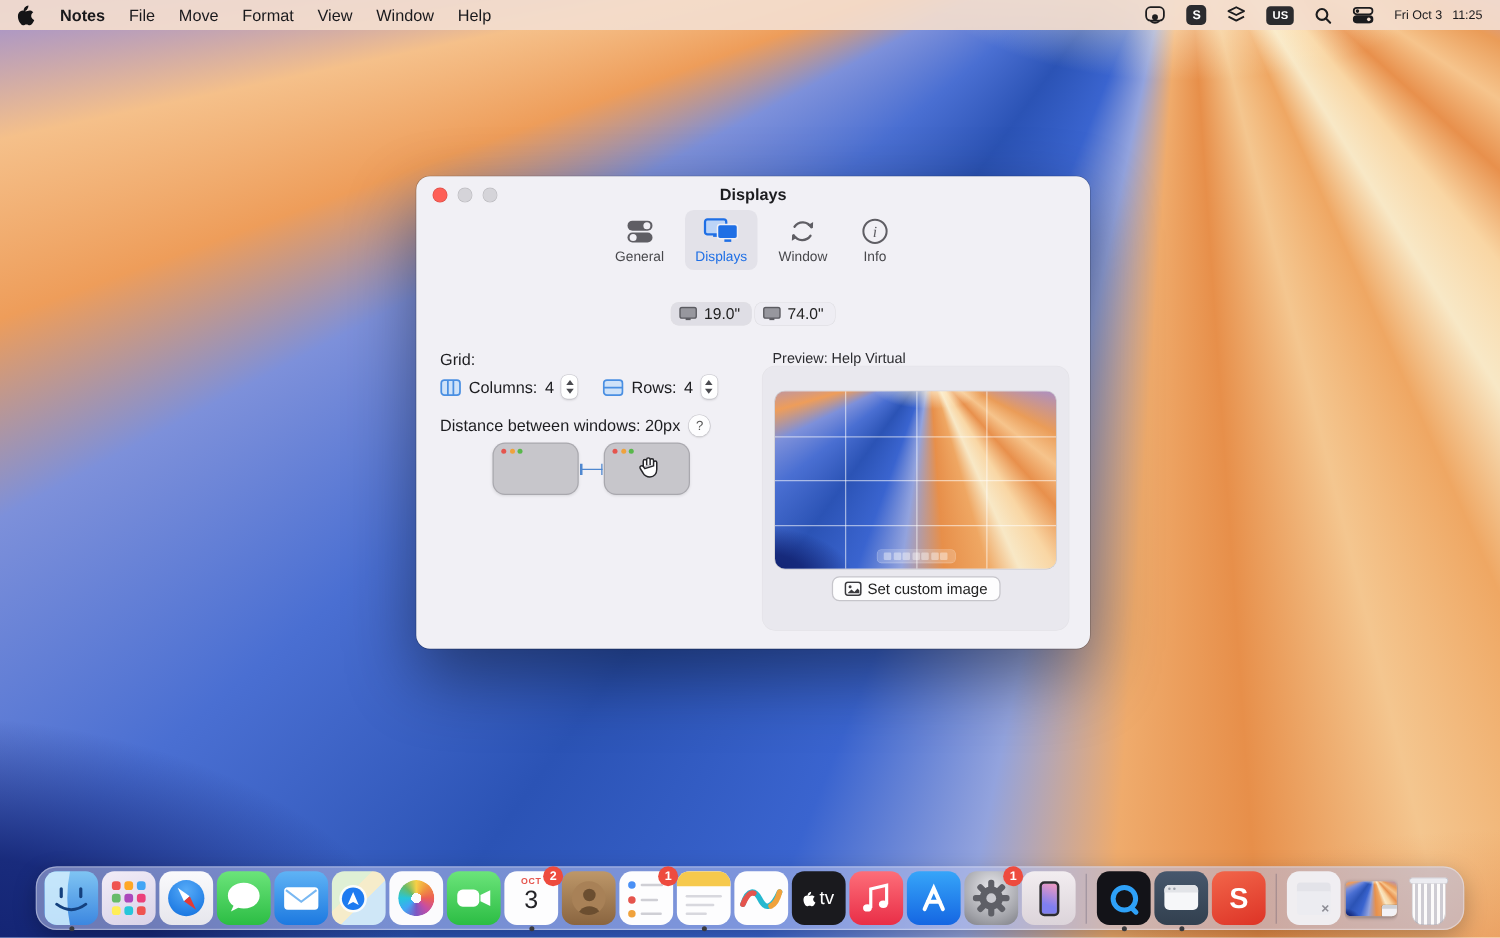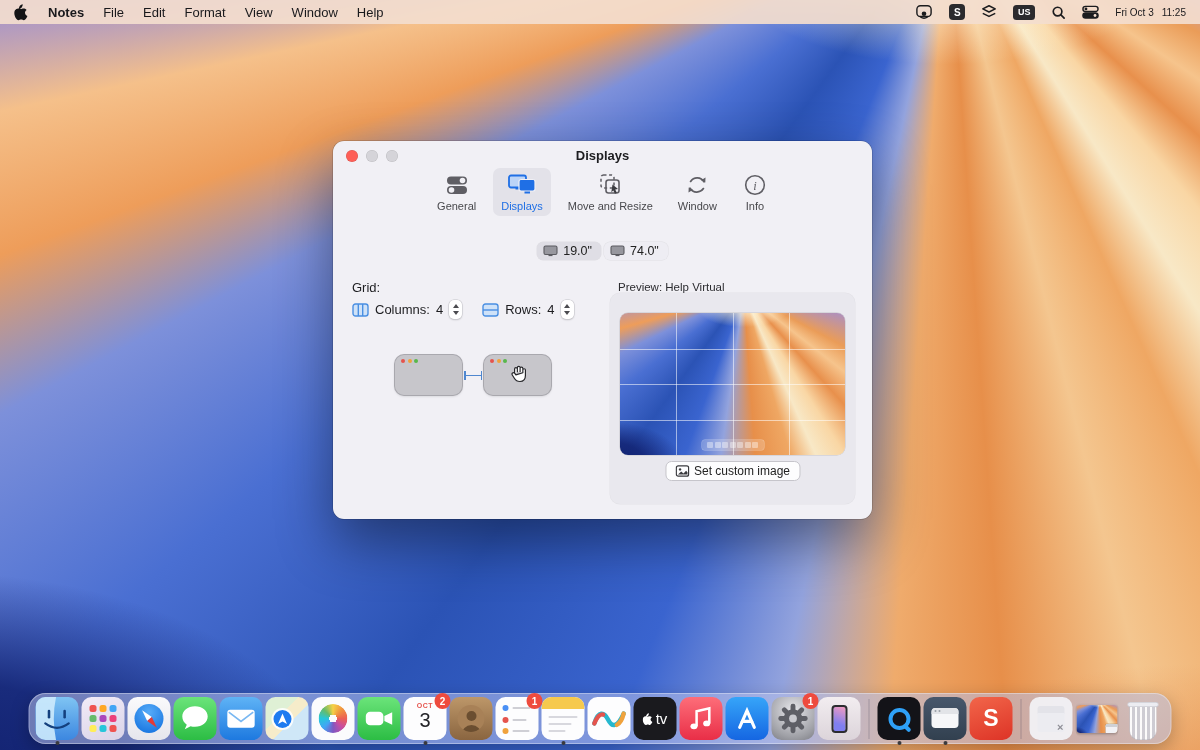--- a/index.html
+++ b/index.html
@@ -203,21 +203,21 @@
 
 <div class="menubar">
   <div class="mb-left">
     <span>
       <svg width="15" height="18" viewBox="0 0 17 20" fill="#141416">
           <path d="M8.7 4.9C9.5 3.9 10 2.6 9.9 1.3 8.8 1.4 7.5 2.1 6.7 3 6 3.9 5.4 5.2 5.6 6.4c1.2.1 2.4-.6 3.1-1.5zM12.4 10.9c0-2.2 1.8-3.3 1.9-3.3-1-1.5-2.6-1.7-3.2-1.7-1.4-.1-2.7.8-3.4.8-.7 0-1.8-.8-2.9-.8-1.5 0-2.9.9-3.7 2.2-1.6 2.7-.4 6.8 1.1 9 .8 1.1 1.7 2.3 2.9 2.2 1.1 0 1.6-.7 3-.7 1.4 0 1.8.7 3 .7 1.2 0 2-1.1 2.8-2.2.9-1.3 1.2-2.5 1.3-2.6-.1 0-2.7-1.1-2.8-3.6z"></path>
         </svg>
     </span>
     <span class="mb-app">Notes</span>
     <span class="mb-item">File</span>
-    <span class="mb-item">Edit</span>
+    <span class="mb-item">Move</span>
     <span class="mb-item">Format</span>
     <span class="mb-item">View</span>
     <span class="mb-item">Window</span>
     <span class="mb-item">Help</span>
   </div>
   <div class="mb-right">
     <span>
       <svg width="18" height="16" viewBox="0 0 20 18" fill="none" stroke="#1c1c1e" stroke-width="1.6">
         <rect x="2" y="2" width="16" height="12" rx="4"></rect>
         <circle cx="10" cy="11" r="2.6" fill="#1c1c1e" stroke="none"></circle>
@@ -279,30 +279,20 @@
           <rect x="2" y="3.5" width="17" height="12" rx="2" fill="#bcd4f7" stroke="#1f6fe5" stroke-width="1.8"></rect>
           <rect x="8.5" y="15.5" width="4.5" height="2" fill="#1f6fe5"></rect>
           <rect x="12" y="7.5" width="16" height="11.5" rx="2" fill="#1f6fe5" stroke="#f1f0f5" stroke-width="1.2"></rect>
           <rect x="17.5" y="19.5" width="5.5" height="2" fill="#1f6fe5"></rect>
         </svg>
       </span>
       <span class="tab-label">Displays</span>
     </div>
     <div class="tab">
       <span>
-        <svg width="26" height="26" viewBox="0 0 26 26" fill="none" stroke="#5f5e64">
-          <rect x="4" y="3" width="13" height="13" rx="2.5" stroke-width="1.5" stroke-dasharray="3 2.6"></rect>
-          <rect x="9" y="8" width="13" height="13" rx="2.5" stroke-width="1.6"></rect>
-          <path d="M15.5 12.5 l5.5 4.6 -2.8.5 1.7 3.2 -1.9 1 -1.7-3.3 -2 1.8 z" fill="#3c3c41" stroke="none"></path>
-        </svg>
-      </span>
-      <span class="tab-label">Move and Resize</span>
-    </div>
-    <div class="tab">
-      <span>
         <svg width="26" height="26" viewBox="0 0 26 26" fill="none">
           <path d="M20 9.8 A8 8 0 0 0 6.6 9.4" stroke="#5f5e64" stroke-width="1.8" stroke-linecap="round"></path>
           <path d="M6 16.2 A8 8 0 0 0 19.4 16.6" stroke="#5f5e64" stroke-width="1.8" stroke-linecap="round"></path>
           <path d="M21.5 5.5 l-.2 5 -4.3-2.2 z" fill="#5f5e64"></path>
           <path d="M4.5 20.5 l.2-5 4.3 2.2 z" fill="#5f5e64"></path>
         </svg>
       </span>
       <span class="tab-label">Window</span>
     </div>
     <div class="tab">
@@ -362,20 +352,24 @@
       </span>
       <span>Rows:</span>
       <span>4</span>
       <span class="stepper">
           <i class="tri-up"></i>
           <i class="tri-down"></i>
         </span>
     </div>
   </div>
 
+  <div class="distance-row">
+    <span>Distance between windows: 20px</span>
+    <span class="help-btn">?</span>
+  </div>
 
   <div class="mini-windows">
     <div class="mini-win">
       <span class="mini-dots">
         <i style="background:#e5544d;"></i>
           <i style="background:#f0a23c;"></i>
           <i style="background:#58b84b;"></i>
       </span>
     </div>
     <div class="gap-indicator">

